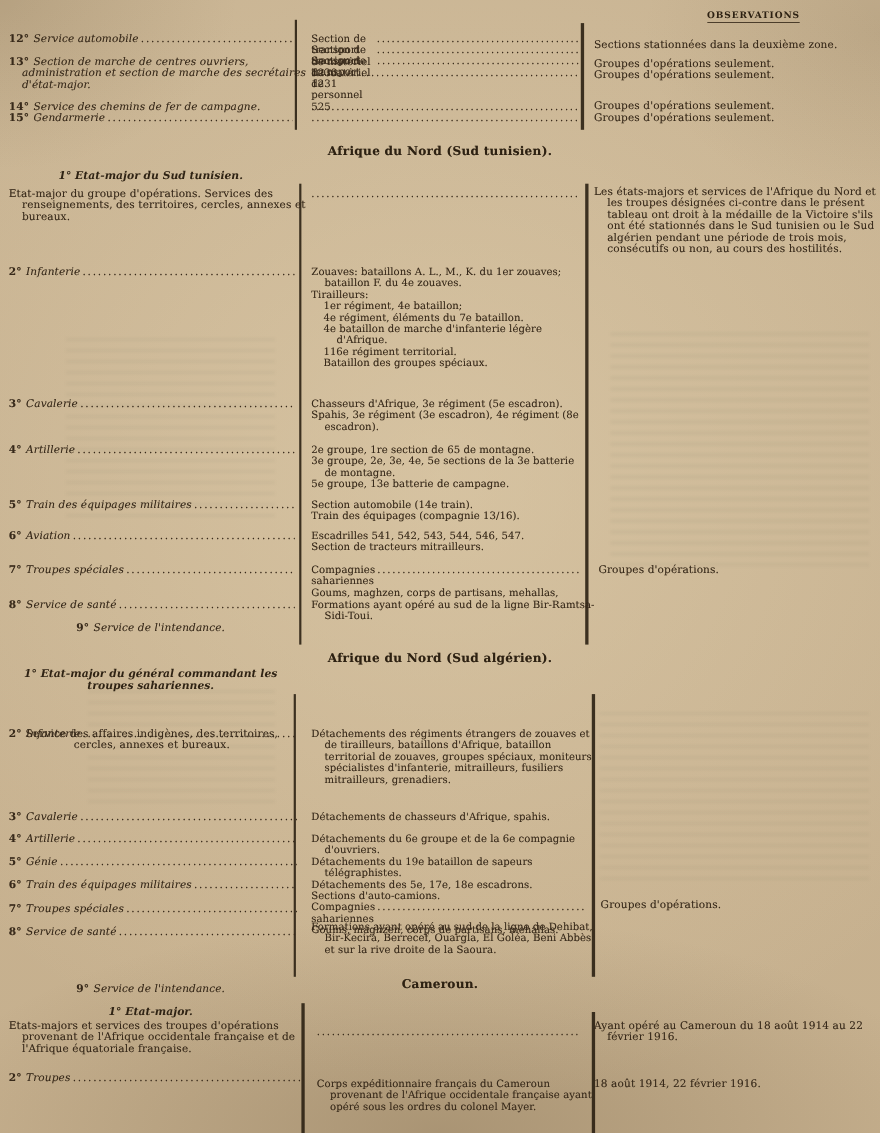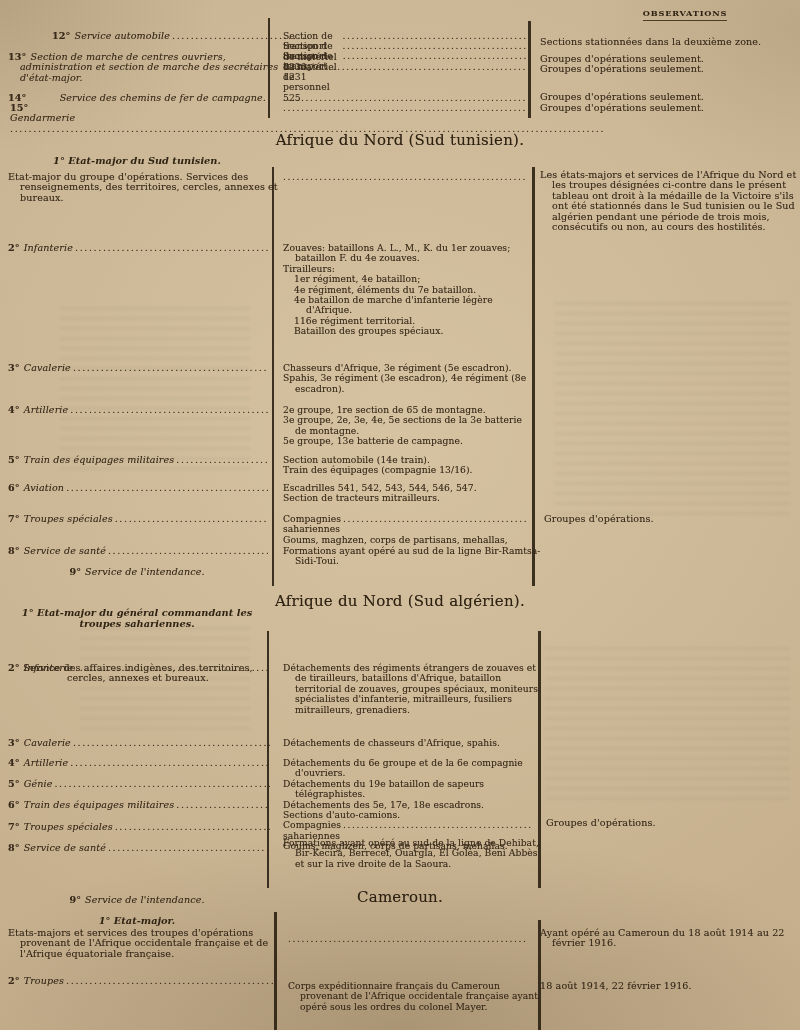--- a/index.html
+++ b/index.html
@@ -23,21 +23,21 @@
   .frc{display:flex;align-items:baseline;justify-content:center;}
   .num{font-weight:700;font-style:normal;padding-right:4px;white-space:nowrap;}
   .lbl{font-style:italic;white-space:nowrap;}
   .lblw{font-style:italic;}
   .df{flex:1 1 auto;overflow:hidden;white-space:nowrap;letter-spacing:1.6px;margin-left:2px;}
   .dr{overflow:hidden;white-space:nowrap;letter-spacing:1.6px;}
   .h{padding-left:12px;text-indent:-12px;}
   .i1{padding-left:11px;}
   .i1h{padding-left:23px;text-indent:-12px;}
   .ctr{text-align:center;}
-  .head{font-weight:400;font-size:15px;letter-spacing:0.25px;color:#2d2112;text-shadow:0 0 0.5px rgba(45,33,18,0.4);}
+  .head{font-weight:700;font-size:11px;letter-spacing:0.25px;color:#2d2112;text-shadow:0 0 0.5px rgba(45,33,18,0.4);}
   .h1i{font-weight:700;font-style:italic;font-size:9.8px;color:#2f2314;}
   .obs-title{font-weight:700;font-size:8.2px;letter-spacing:0.8px;color:#2d2112;}
   .obs-title span{border-bottom:1px solid rgba(45,33,18,0.8);padding-bottom:1.5px;}
   .rule{position:absolute;background:#271d0f;opacity:0.88;}
   .ghost{position:absolute;opacity:0.5;filter:blur(1.3px);pointer-events:none;
     background:repeating-linear-gradient(0deg, rgba(102,106,84,0.13) 0px, rgba(102,106,84,0.13) 3px, rgba(0,0,0,0) 3px, rgba(0,0,0,0) 10px);}
 </style>
 </head>
 <body>
 
@@ -52,33 +52,33 @@
 <div class="rule" style="left:532px;top:167px;width:3px;height:419px;"></div>
 <div class="rule" style="left:267px;top:631px;width:2px;height:257px;"></div>
 <div class="rule" style="left:538px;top:631px;width:3px;height:257px;"></div>
 <div class="rule" style="left:274px;top:912px;width:3px;height:118px;"></div>
 <div class="rule" style="left:538px;top:920px;width:3px;height:110px;"></div>
 
 <div class="abs obs-title ctr" style="left:560px;top:8px;width:250px;">
   <span>OBSERVATIONS</span>
 </div>
 
-<div class="abs t fr" style="left:8px;top:31px;width:258px;margin-left:44px;">
+<div class="abs t fr" style="left:8px;top:31px;width:258px;">
   <span class="num">12°</span>
   <span class="lbl">Service automobile</span>
   <span class="df">................................................................................................................................</span>
 </div>
 <div class="abs t h" style="left:8px;top:52px;width:260px;">
   <span class="num">13°</span><span class="lblw">Section de marche de centres ouvriers, administration et section de marche des secrétaires d'état-major.</span>
 </div>
-<div class="abs t fr" style="left:8px;top:93px;width:258px;justify-content:space-between;">
+<div class="abs t fr" style="left:8px;top:93px;width:258px;">
   <span class="num">14°</span>
   <span class="lbl">Service des chemins de fer de campagne.</span>
 </div>
-<div class="abs t fr" style="left:8px;top:103px;width:258px;flex-direction:column;">
+<div class="abs t fr" style="left:8px;top:103px;width:258px;">
   <span class="num">15°</span>
   <span class="lbl">Gendarmerie</span>
   <span class="df">................................................................................................................................</span>
 </div>
 
 <div class="abs mb fr" style="left:283px;top:31px;width:244px;">
   <span>Section de transport de matériel 1230</span>
   <span class="df">................................................................................................................................</span>
 </div>
 <div class="abs mb fr" style="left:283px;top:41px;width:244px;">

